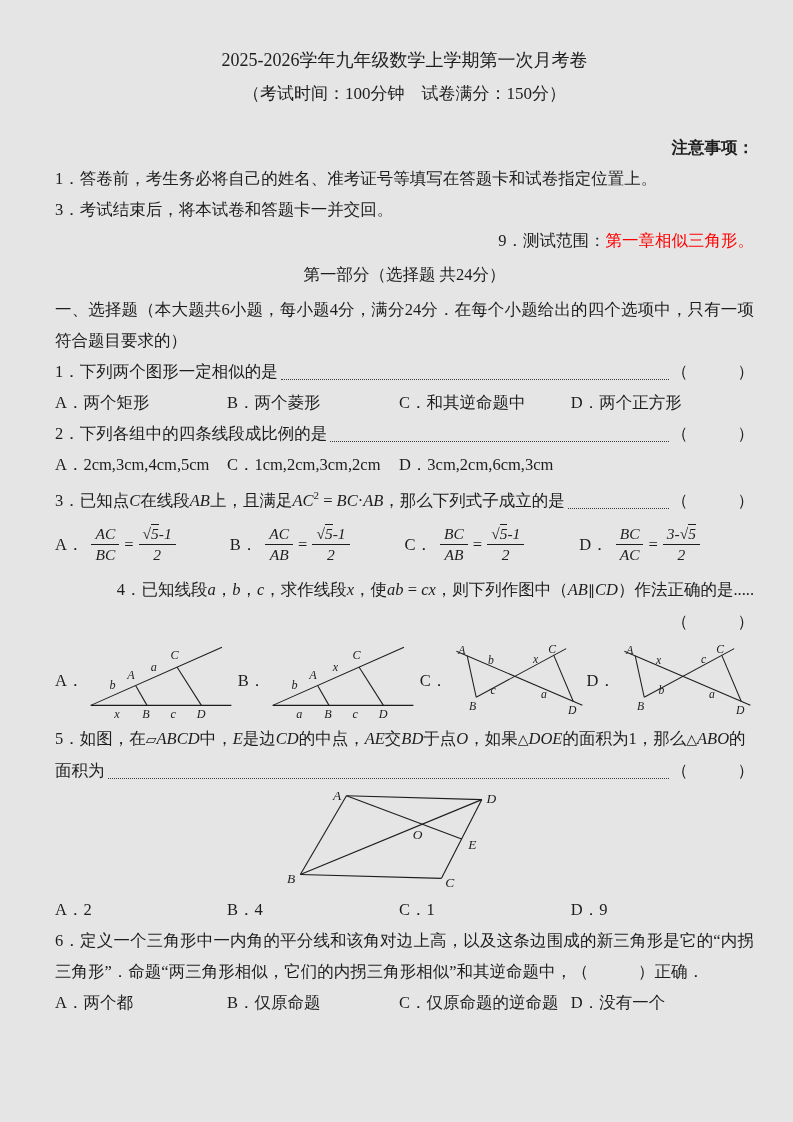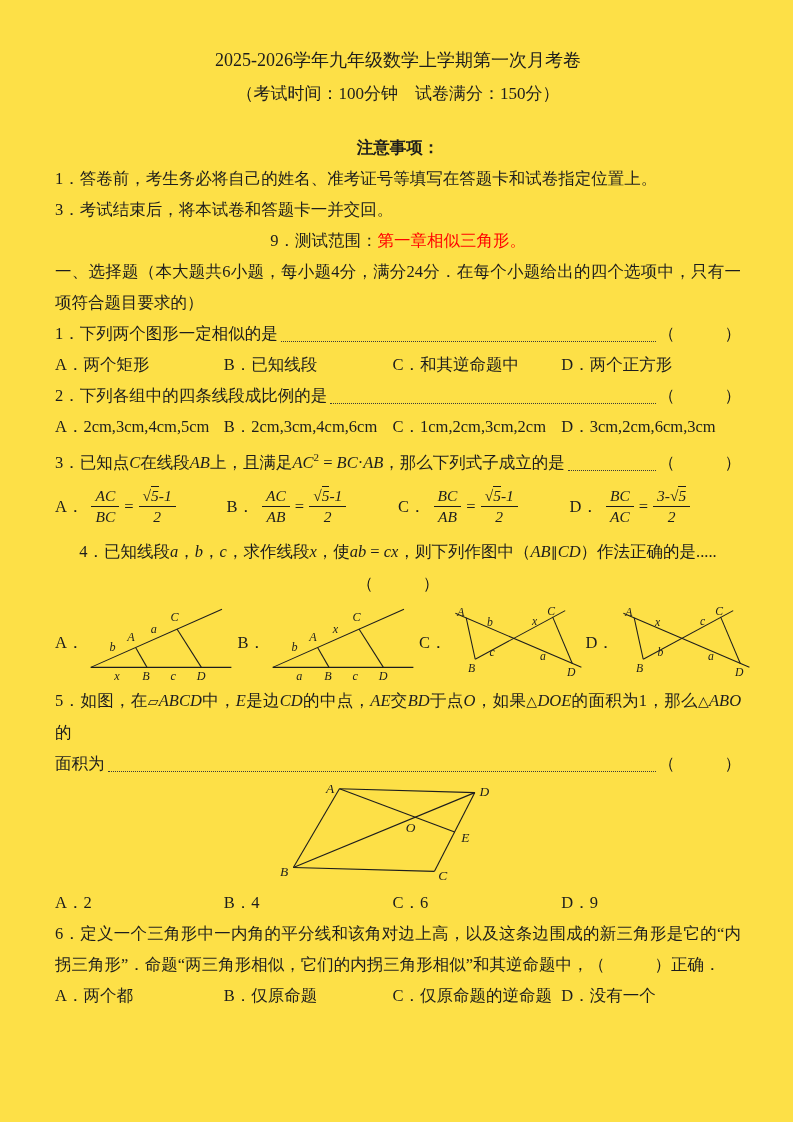--- a/index.html
+++ b/index.html
@@ -1,25 +1,25 @@
 <!DOCTYPE html>
 <html><head>
 <meta charset="utf-8">
 <style>
   html,body{margin:0;padding:0;background:#ffffff;}
   .page{
     width:793px;height:1122px;box-sizing:border-box;
-    padding:46px 52px 0 55px;overflow:hidden;position:relative;
+    padding:46px 39px 0 55px;overflow:hidden;position:relative;
     font-family:"Liberation Serif","DejaVu Serif",serif;
-    font-size:16.5px;color:#1d1d1d;background:#fde047;
+    font-size:16.5px;color:#1d1d1d;background:#e5e5e5;
   }
   .title{text-align:center;font-size:18px;line-height:28px;margin-bottom:6px;}
   .subtitle{text-align:center;font-size:17px;line-height:28px;margin-bottom:24px;}
   .p{line-height:31px;text-align:justify;}
-  .nohy{text-align:center;}
+  .nohy{text-align:right;}
   .bold{font-weight:bold;}
   .red{color:#ff0000;}
   .part-head{text-align:center;line-height:34px;margin:2px 0;}
   .qrow{display:flex;align-items:flex-end;text-align:left;}
   .qrow .stem{white-space:nowrap;}
   .leader{flex:1;border-bottom:1.6px dotted #3a3a3a;margin:0 3px 7px 3px;min-width:20px;}
   .bracket{white-space:pre;}
   .opts{display:flex;line-height:31px;}
   .opts>span{width:24.6%;white-space:nowrap;}
   .opts>span:last-child{width:auto;}
@@ -49,43 +49,43 @@
 <div class="page">
 
   <div class="title">2025-2026学年九年级数学上学期第一次月考卷</div>
   <div class="subtitle">（考试时间：100分钟　试卷满分：150分）</div>
 
   <div class="p nohy bold">注意事项：</div>
   <div class="p">1．答卷前，考生务必将自己的姓名、准考证号等填写在答题卡和试卷指定位置上。</div>
   <div class="p">3．考试结束后，将本试卷和答题卡一并交回。</div>
   <div class="p nohy"><span>9．测试范围：</span><span class="red">第一章相似三角形。</span></div>
 
+  <div class="part-head">第一部分（选择题 共24分）</div>
 
   <div class="p">一、选择题（本大题共6小题，每小题4分，满分24分．在每个小题给出的四个选项中，只有一项符合题目要求的）</div>
 
   <div class="p qrow">
     <span class="stem">1．下列两个图形一定相似的是</span>
     <span class="leader"></span>
     <span class="bracket">（　　　）</span>
   </div>
   <div class="p opts">
     <span>A．两个矩形</span>
-    <span>B．已知线段</span>
+    <span>B．两个菱形</span>
     <span>C．和其逆命题中</span>
     <span>D．两个正方形</span>
   </div>
 
   <div class="p qrow">
     <span class="stem">2．下列各组中的四条线段成比例的是</span>
     <span class="leader"></span>
     <span class="bracket">（　　　）</span>
   </div>
   <div class="p opts">
     <span>A．2cm,3cm,4cm,5cm</span>
-    <span>B．2cm,3cm,4cm,6cm</span>
     <span>C．1cm,2cm,3cm,2cm</span>
     <span>D．3cm,2cm,6cm,3cm</span>
   </div>
 
   <div class="p qrow">
     <span class="stem"><span>3．已知点</span><span class="mi">C</span><span>在线段</span><span class="mi">AB</span><span>上，且满足</span><span class="mi">AC</span><sup>2</sup><span> = </span><span class="mi">BC</span><span>·</span><span class="mi">AB</span><span>，那么下列式子成立的是</span></span>
     <span class="leader"></span>
     <span class="bracket">（　　　）</span>
   </div>
   <div class="fracs">
@@ -237,21 +237,21 @@
       <text class="svglbl" x="210" y="16" style="font-size:14px">D</text>
       <text class="svglbl" x="2" y="99" style="font-size:14px">B</text>
       <text class="svglbl" x="167" y="103" style="font-size:14px">C</text>
       <text class="svglbl" x="191" y="63" style="font-size:14px">E</text>
       <text class="svglbl" x="133" y="53" style="font-size:14px">O</text>
     </svg>
   </div>
   <div class="p opts">
     <span>A．2</span>
     <span>B．4</span>
-    <span>C．6</span>
+    <span>C．1</span>
     <span>D．9</span>
   </div>
 
   <div class="p">
     <span><span>6．定义一个三角形中一内角的平分线和该角对边上高，以及这条边围成的新三角形是它的“内拐三角形”．命题“两三角形相似，它们的内拐三角形相似”和其逆命题中，（　　　）正确．</span></span>
   </div>
   <div class="p opts">
     <span>A．两个都</span>
     <span>B．仅原命题</span>
     <span>C．仅原命题的逆命题</span>

